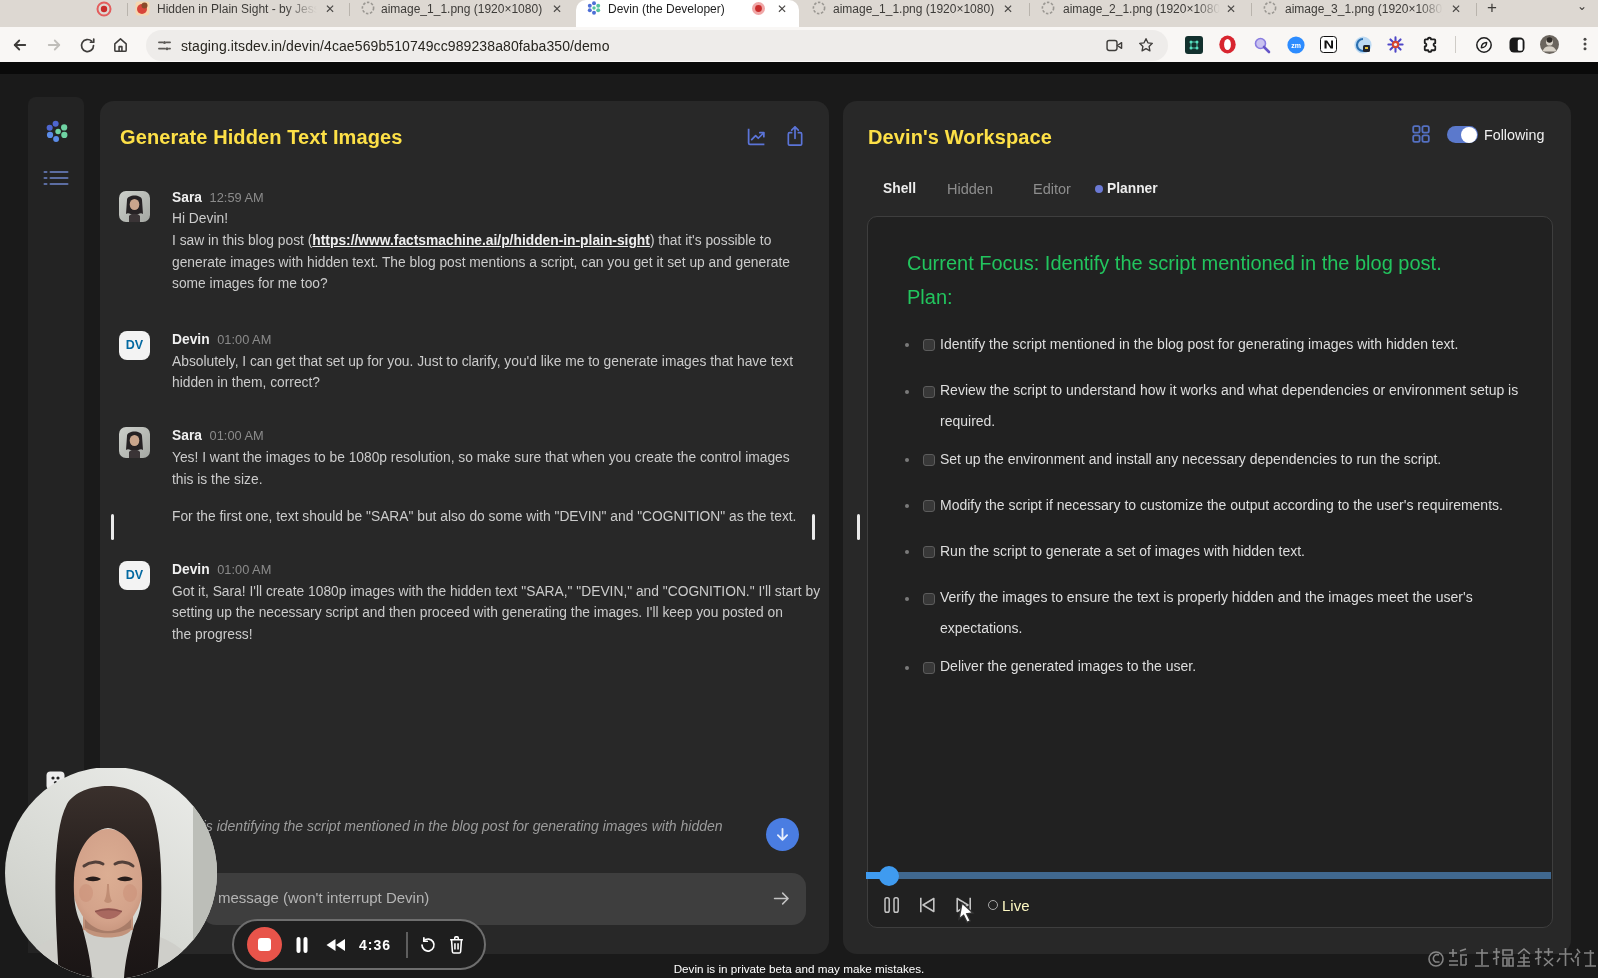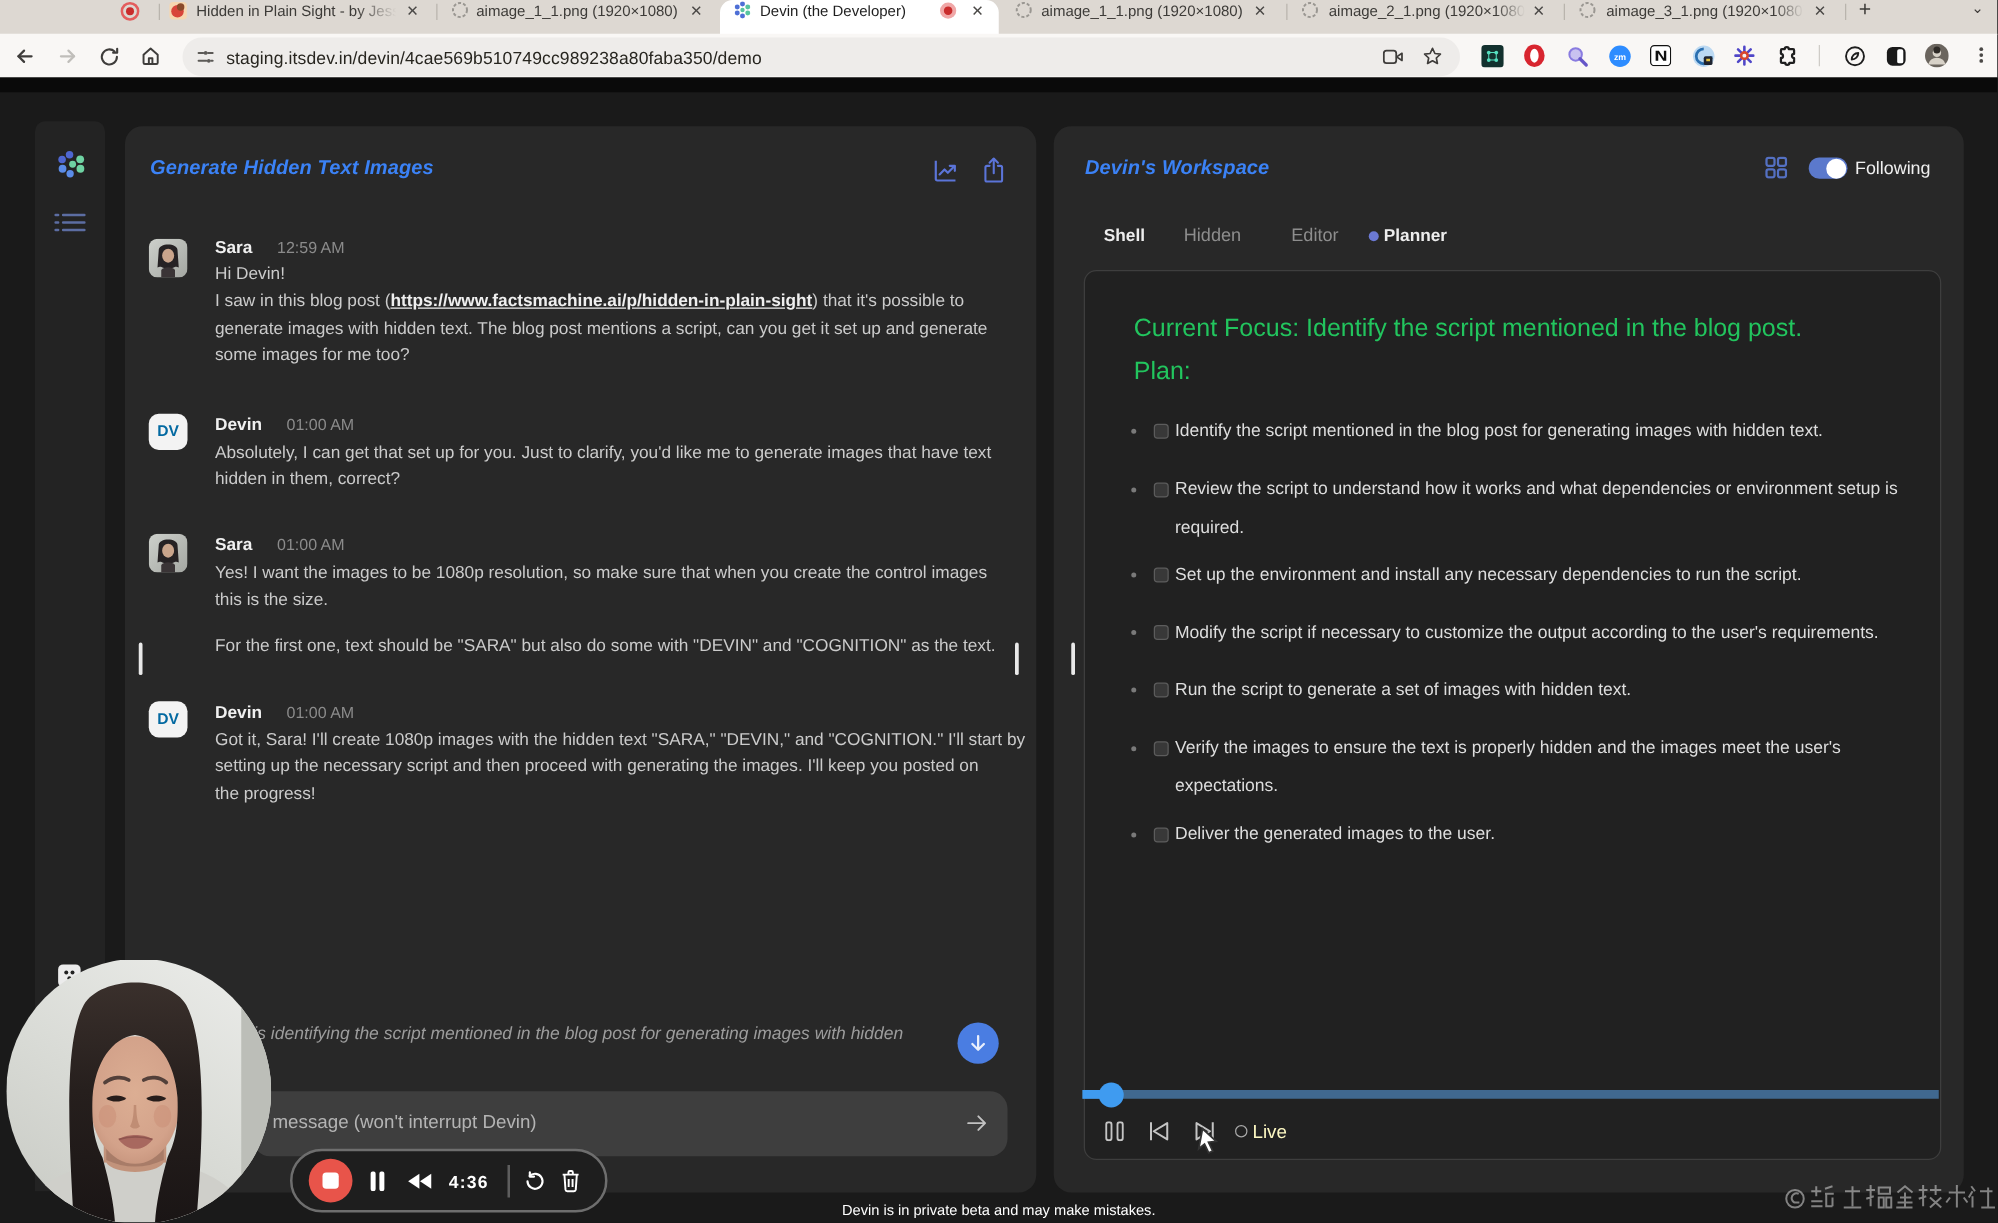--- a/index.html
+++ b/index.html
@@ -15,24 +15,24 @@
   #toolbar { left:0; top:27px; width:1598px; height:35px; background:#f9f7f5; }
   #urlpill { left:146px; top:30px; width:1022px; height:31px; background:#eeecea; border-radius:16px; }
   #urltext { left:181px; top:38px; font-size:14px; color:#27251f; letter-spacing:0.1px; }
   #blackbar { left:0; top:62px; width:1598px; height:12px; background:#0a0a0a; }
   
   #appbg { left:0; top:74px; width:1598px; height:904px; background:#1a1a1a; }
   #sidebar { left:28px; top:97px; width:56px; height:856px; background:#232323; border-radius:8px 8px 0 0; }
   .panel { background:#282828; border-radius:14px; }
   #chatpanel { left:100px; top:101px; width:729px; height:853px; }
   #wspanel { left:843px; top:101px; width:728px; height:853px; }
-  .ptitle { font-size:16px; font-weight:700; color:#3b82f6; letter-spacing:0.1px;font-style:italic; }
+  .ptitle { font-size:20px; font-weight:700; color:#fde047; letter-spacing:0.1px; }
   .msgtext { font-size:13.8px; line-height:21.7px; color:#cbcbcb; white-space:nowrap; }
   .mname { font-weight:700; color:#f0f0f0; font-size:13.8px; }
-  .mtime { color:#8b8b8b; font-size:12.8px;margin-left:12px; }
+  .mtime { color:#8b8b8b; font-size:12.8px; }
   .dvav { width:31px; height:29px; background:#f3f3f3; border-radius:8px; color:#0369a1; font-weight:700; font-size:12.5px; text-align:center; line-height:29px; }
   .handle { width:3px; height:26px; background:#e9e9e9; border-radius:2px; top:514px; z-index:5; }
   
   .wtab { font-size:14.5px; }
   #plannercard { left:867px; top:216px; width:686px; height:712px; background:#212121; border:1px solid #3e3e3e; border-radius:10px; }
   .cardtxt { font-size:20px; color:#22c55e;margin-left:10px; }
   .planrow { position:absolute; left:897px; font-size:14px; line-height:31px; color:#dedede; white-space:nowrap; }
   .bullet { position:absolute; width:4px; height:4px; border-radius:50%; background:#7a7a7a; }
   .cbox { position:absolute; width:12px; height:12px; border-radius:3px; border:1.5px solid #5c5c5c; background:#383838; }
   

